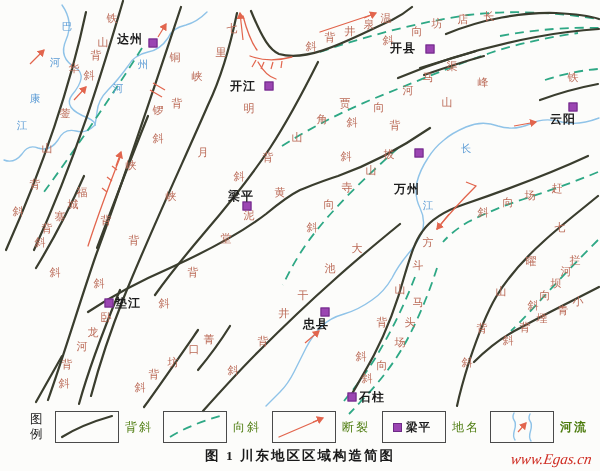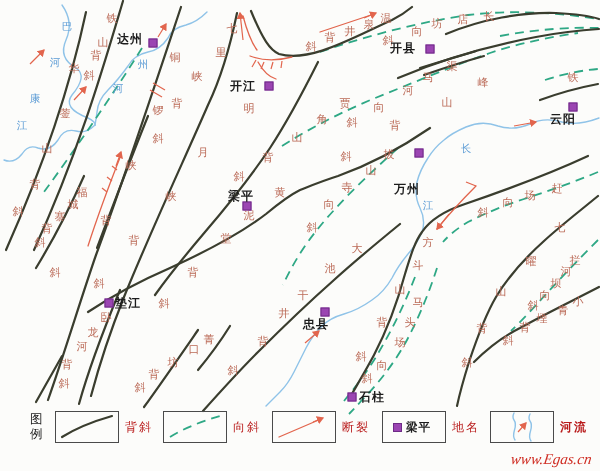--- a/index.html
+++ b/index.html
@@ -12,21 +12,21 @@
   .fault{fill:none;stroke:var(--fault);stroke-width:1.3;stroke-linecap:round;}
   .tick{stroke:var(--fault);stroke-width:1.2;}
   .arrow{stroke:var(--fault);stroke-width:1.2;}
   .lbl{position:absolute;transform:translate(-50%,-50%);white-space:nowrap;pointer-events:none;}
   .fold{font-size:11px;color:var(--fold_label);}
   .rivlab{font-size:10.5px;color:var(--river_label);}
   .place{font-size:12px;font-weight:bold;color:#1c1c1c;letter-spacing:1px;}
   .sq{position:absolute;width:7px;height:7px;background:var(--place_marker);
       border:1px solid #6e2a86;transform:translate(-50%,-50%);}
   .legend-box{position:absolute;width:62px;height:30px;border:1px solid #4a4a4a;background:transparent;}
-  .legend-label{position:absolute;font-size:12px;color:#b91c1c;transform:translate(0,-50%);letter-spacing:2px;}
+  .legend-label{position:absolute;font-size:12px;color:#4d7c0f;transform:translate(0,-50%);letter-spacing:2px;}
   #legend-title{position:absolute;left:30px;top:412px;width:14px;font-size:12.5px;color:#222;
       line-height:15px;letter-spacing:0;word-break:break-all;}
   #caption{position:absolute;left:0;top:447px;width:600px;text-align:center;
       font-size:13.5px;font-weight:bold;color:#1a1a1a;letter-spacing:2px;}
   #watermark{position:absolute;right:8px;top:451px;font-size:15px;font-style:italic;
       color:#cf2c22;font-family:"Liberation Serif",serif;transform:skewX(-8deg);}
   .ls-sample{position:absolute;left:0;top:0;width:62px;height:30px;}
   .ls-place-sq{position:absolute;left:10px;top:11px;width:7px;height:7px;
       background:var(--place_marker);border:1px solid #6e2a86;}
   .ls-place-tx{position:absolute;left:23px;top:50%;transform:translateY(-50%);
@@ -281,14 +281,15 @@
       <div class="legend-box" style="left: 490px; top: 411px;">
         <svg class="ls-sample" viewBox="0 0 62 30">
           <path d="M24,28 C19,21 28,15 23,8 C21,5 22,3 23,1" class="river"></path>
           <path d="M40,29 C35,22 44,16 39,9 C37,6 38,4 39,2" class="river"></path>
           <line x1="27" y1="20" x2="35" y2="11" class="arrow" marker-end="url(#ah)"></line>
         </svg>
       </div>
       <span class="legend-label" style="left: 560px; top: 427px; font-weight: bold;">河流</span>
     </div>
 
+  <div id="caption">图 1  川东地区区域构造简图</div>
   <div id="watermark">www.Egas.cn</div>
 </div>
 
 </body></html>

